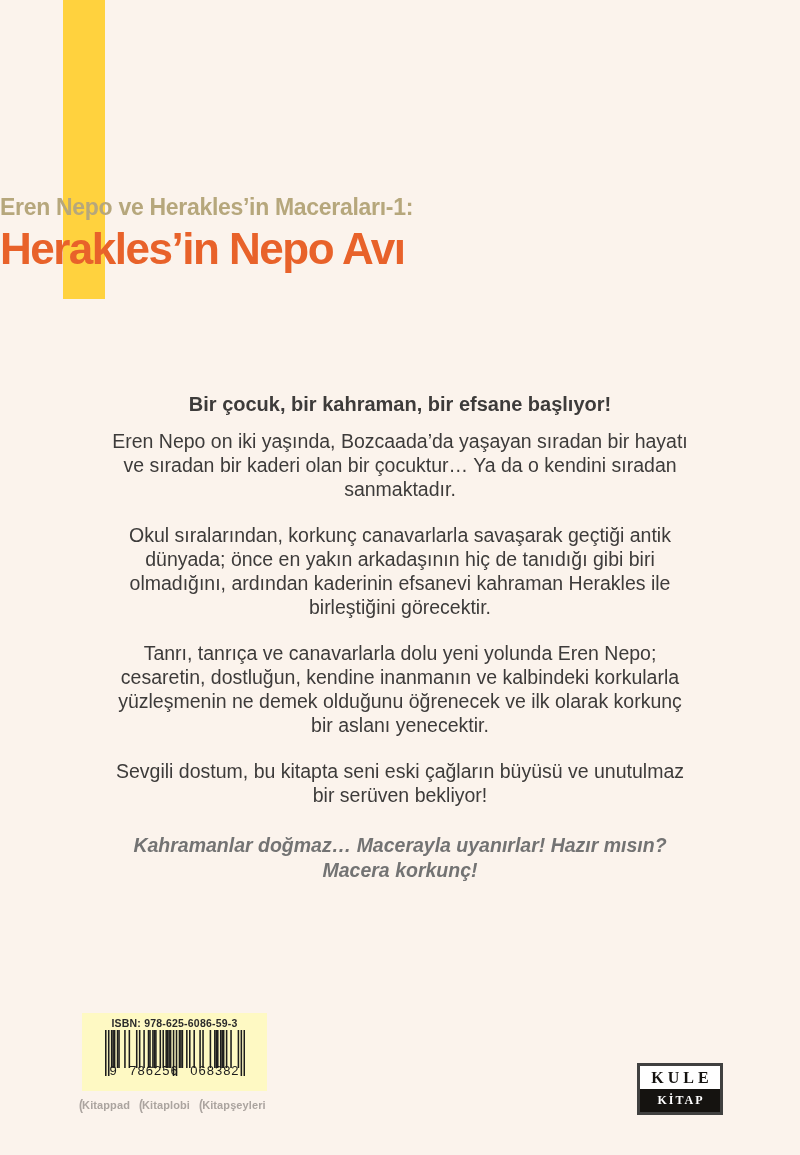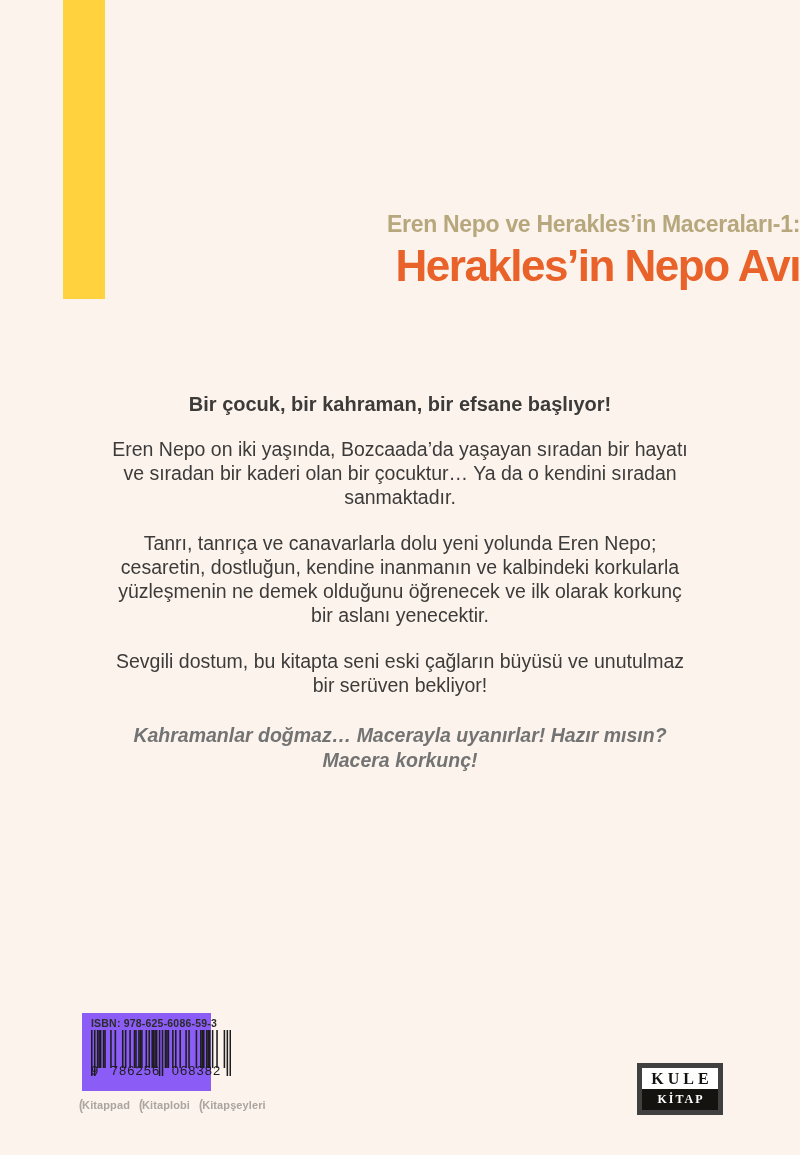--- a/index.html
+++ b/index.html
@@ -7,47 +7,47 @@
     width:800px;height:1155px;position:relative;overflow:hidden;
     background:#FBF3EC;
     font-family:"Liberation Sans", sans-serif;
     -webkit-font-smoothing:antialiased;
   }
   .spine-stripe{
     position:absolute;left:63px;top:0;width:42px;height:299px;
     background:#FFD23E;
   }
   .header{
-    position:absolute;left:0;right:0;top:211px;text-align:right;
+    position:absolute;left:0;right:0;top:194px;text-align:left;
   }
   .series-line{
     font-size:23px;font-weight:bold;letter-spacing:-0.3px;
     color:#B6A77C;margin:0 0 4px 0;
   }
   .book-title{
     font-size:44px;font-weight:800;letter-spacing:-1.5px;
     color:#E8622A;margin:0;line-height:1.1;
   }
   .copy{
     position:absolute;left:110px;width:580px;top:391px;
     text-align:center;color:#3D3B3A;
     font-size:19.5px;line-height:24px;
   }
   .copy .lead{
-    font-weight:bold;font-size:20px;line-height:26px;margin:0 0 20px 0;
+    font-weight:bold;font-size:20px;line-height:26px;margin:0 0 12px 0;
   }
   .copy p{margin:12px 0 22px 0;}
   .copy .finale{
     font-weight:bold;font-style:italic;margin-top:26px;line-height:25px;
     color:#737373;
   }
   
   .barcode-box{
-    position:absolute;left:82px;top:1013px;width:129px;height:78px;
-    background:#8b5cf6;box-sizing:border-box;
+    position:absolute;left:82px;top:1013px;width:185px;height:78px;
+    background:#fef9c3;box-sizing:border-box;
     padding:4px 9px 0 9px;text-align:center;
   }
   .isbn-label{
     font-size:10.5px;font-weight:bold;color:#2b2b2b;letter-spacing:0.2px;
     white-space:nowrap;line-height:12px;
   }
   .barcode-svg{display:block;margin:1px auto 0 auto;}
   .barcode-digits{
     font-size:13px;color:#1d1d1d;letter-spacing:1px;word-spacing:7px;
     line-height:13px;margin-top:-12px;position:relative;
@@ -60,21 +60,21 @@
     color:#ABA49F;font-size:11px;font-weight:bold;letter-spacing:0.1px;
   }
   .brand-item{white-space:nowrap;display:flex;align-items:baseline;}
   .k-bracket{
     font-weight:bold;font-size:12px;margin-right:-1px;transform:scaleY(1.15);
     display:inline-block;
   }
   
   .kule-logo{
     position:absolute;left:637px;top:1063px;width:86px;height:52px;
-    border:5px solid #404040;background:#ffffff;box-sizing:border-box;
+    border:3px solid #404040;background:#ffffff;box-sizing:border-box;
     font-family:"Liberation Serif", serif;
   }
   .kule-top{
     height:50%;background:#ffffff;color:#151310;
     display:flex;align-items:center;justify-content:center;
     font-weight:bold;font-size:16px;letter-spacing:4px;
     text-indent:4px;
   }
   .kule-bottom{
     height:50%;background:#151310;color:#ffffff;
@@ -89,20 +89,21 @@
 <div class="spine-stripe"></div>
 
 <div class="header">
   <div class="series-line">Eren Nepo ve Herakles’in Maceraları-1:</div>
   <div class="book-title">Herakles’in Nepo Avı</div>
 </div>
 
 <div class="copy">
   <p class="lead">Bir çocuk, bir kahraman, bir efsane başlıyor!</p>
   <p>Eren Nepo on iki yaşında, Bozcaada’da yaşayan sıradan bir hayatı ve sıradan bir kaderi olan bir çocuktur… Ya da o kendini sıradan sanmaktadır.</p>
+  <p>Okul sıralarından, korkunç canavarlarla savaşarak geçtiği antik dünyada; önce en yakın arkadaşının hiç de tanıdığı gibi biri olmadığını, ardından kaderinin efsanevi kahraman Herakles ile birleştiğini görecektir.</p>
   <p>Tanrı, tanrıça ve canavarlarla dolu yeni yolunda Eren Nepo; cesaretin, dostluğun, kendine inanmanın ve kalbindeki korkularla yüzleşmenin ne demek olduğunu öğrenecek ve ilk olarak korkunç bir aslanı yenecektir.</p>
   <p>Sevgili dostum, bu kitapta seni eski çağların büyüsü ve unutulmaz bir serüven bekliyor!</p>
   <div class="finale">
     <div>Kahramanlar doğmaz… Macerayla uyanırlar! Hazır mısın?</div>
     <div>Macera korkunç!</div>
   </div>
 </div>
 
 <div class="barcode-box">
   <div class="isbn-label">ISBN: 978-625-6086-59-3</div>

